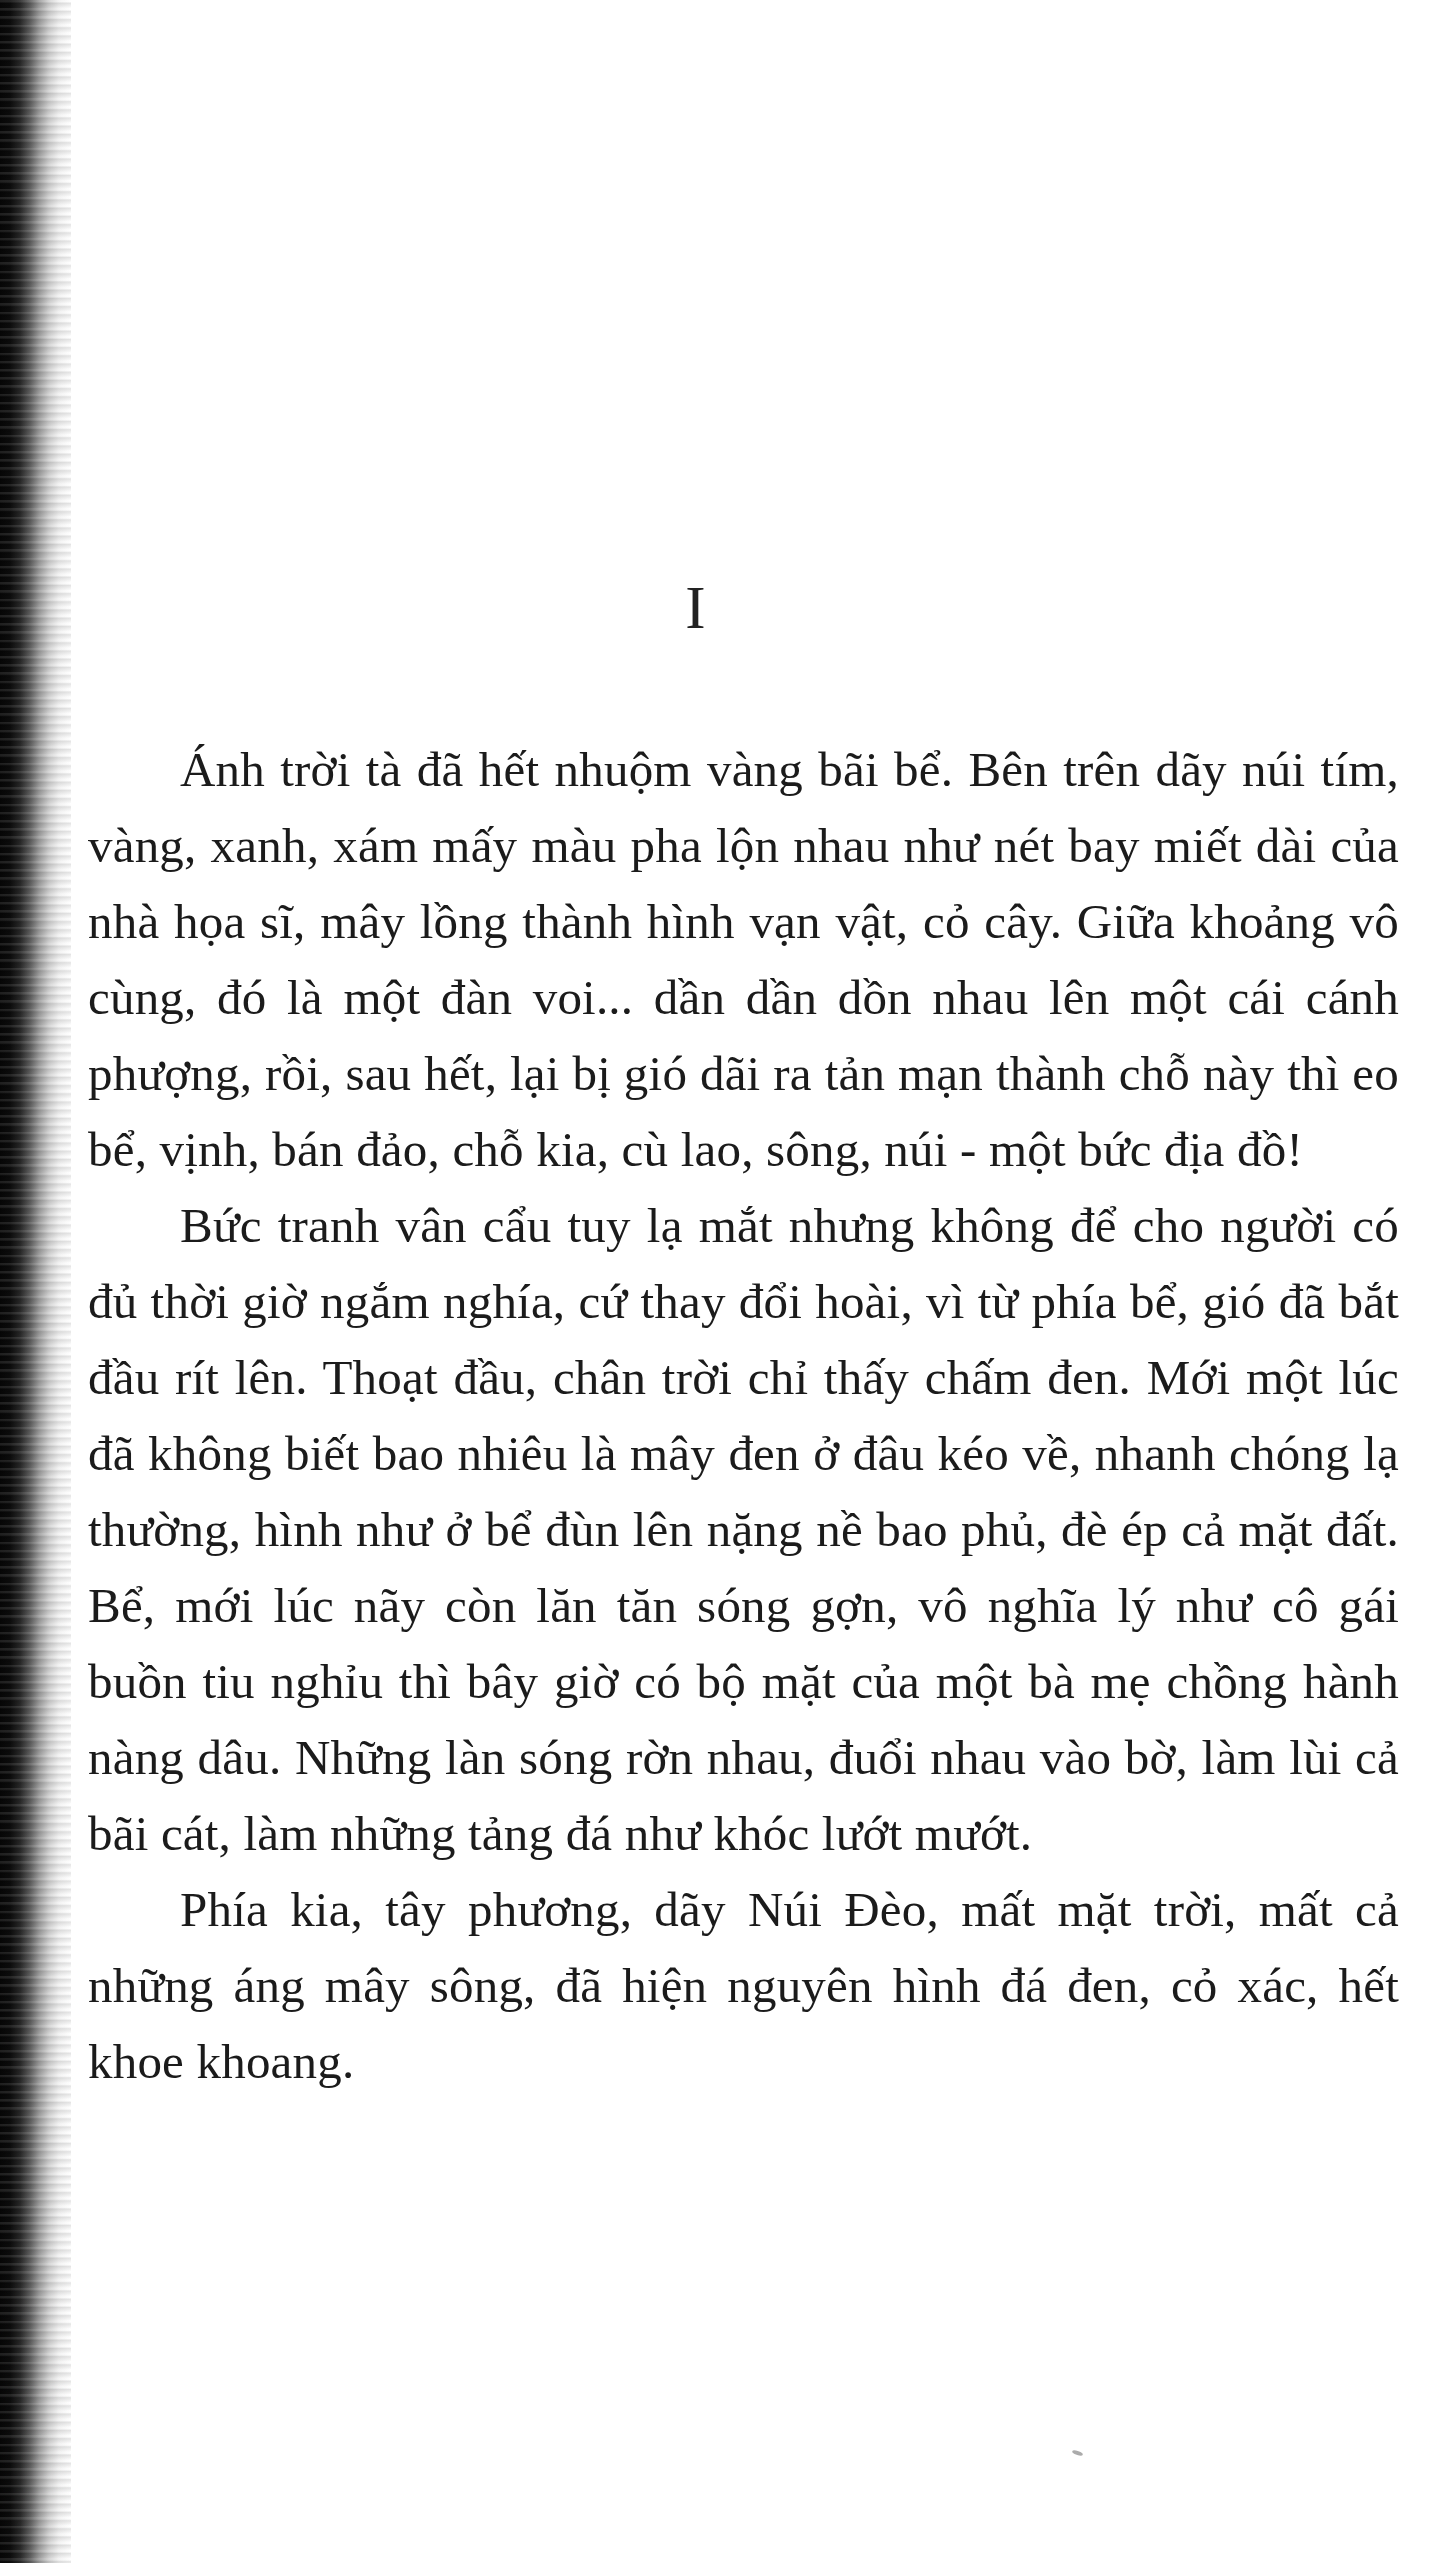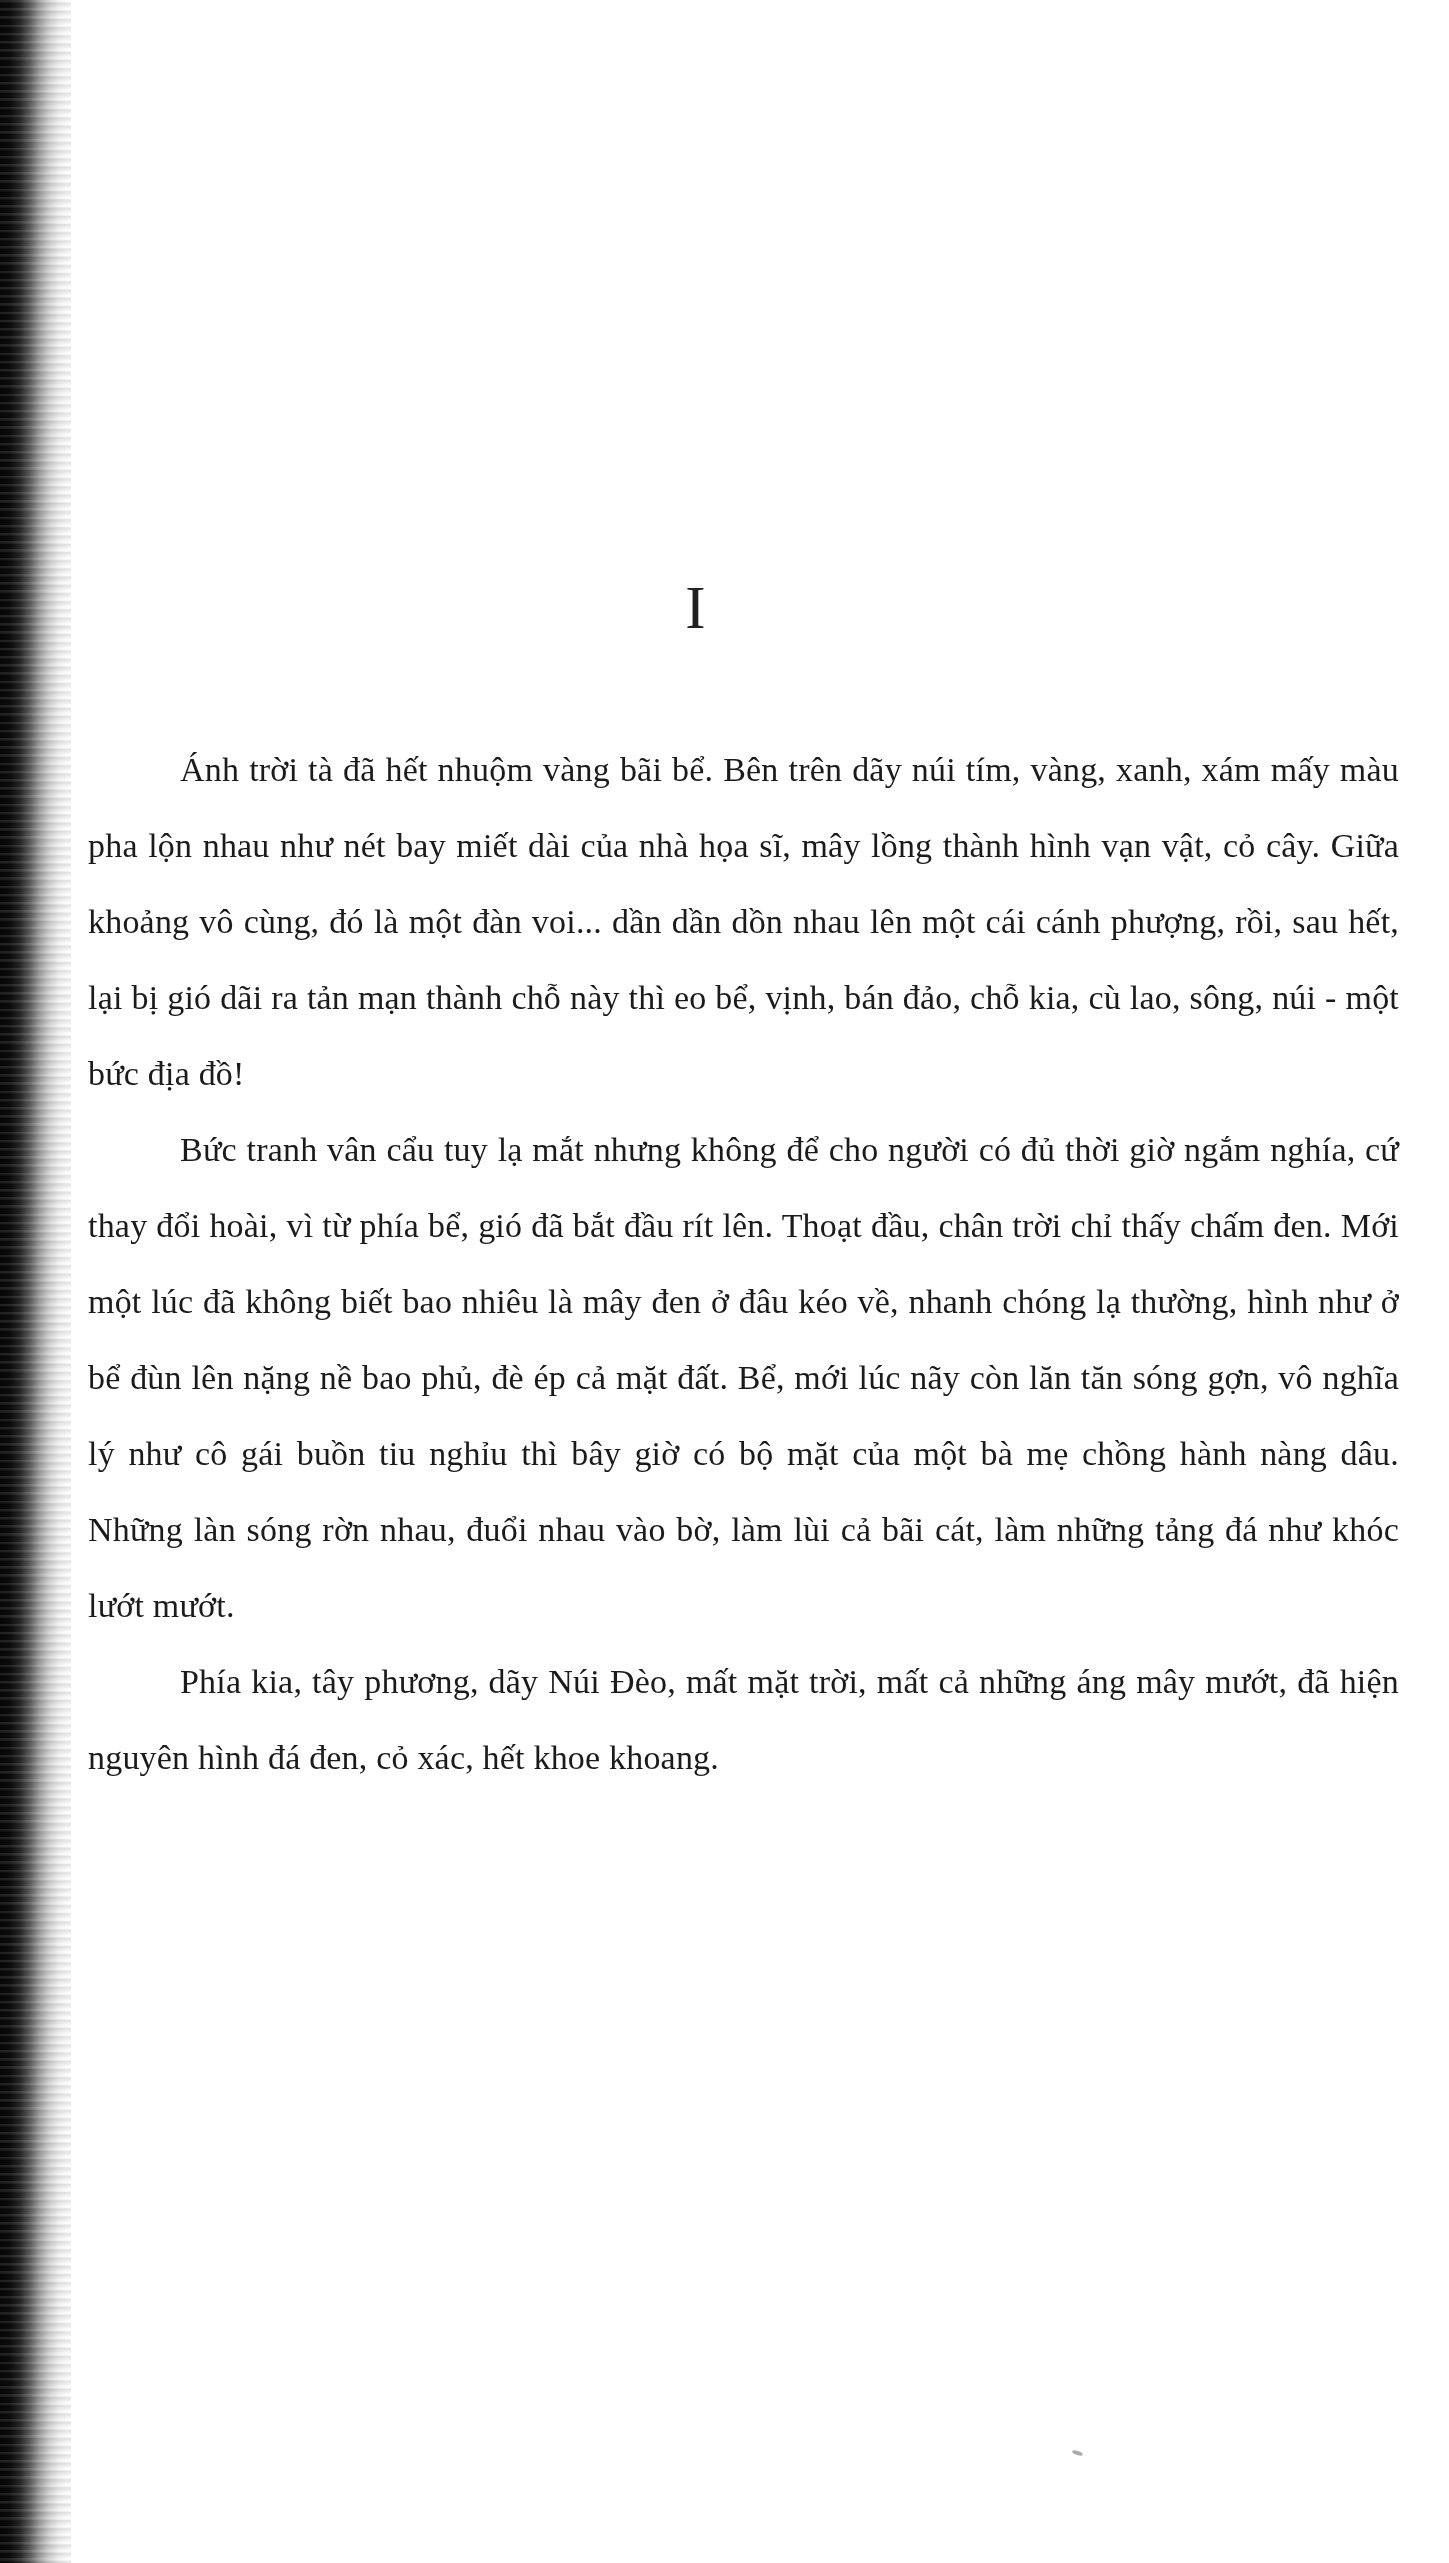--- a/index.html
+++ b/index.html
@@ -47,21 +47,21 @@
     text-align: center;
     position: relative;
     left: -48px;
     font-size: 61px;
     line-height: 69px;
     font-weight: 400;
     color: #222222;
   }
   .body-text {
     margin-top: 90px;
-    font-size: 34px;
+    font-size: 49px;
     line-height: 76px;
     text-align: justify;
     letter-spacing: 0.2px;
   }
   .body-text p {
     margin: 0;
     text-indent: 92px;
   }
   
   .artifact {
@@ -79,18 +79,18 @@
 </head>
 <body>
 
 <div class="page">
   <div class="spine"></div>
   <div class="content">
     <div class="chapter">I</div>
     <div class="body-text">
       <p>Ánh trời tà đã hết nhuộm vàng bãi bể. Bên trên dãy núi tím, vàng, xanh, xám mấy màu pha lộn nhau như nét bay miết dài của nhà họa sĩ, mây lồng thành hình vạn vật, cỏ cây. Giữa khoảng vô cùng, đó là một đàn voi... dần dần dồn nhau lên một cái cánh phượng, rồi, sau hết, lại bị gió dãi ra tản mạn thành chỗ này thì eo bể, vịnh, bán đảo, chỗ kia, cù lao, sông, núi - một bức địa đồ!</p>
       <p>Bức tranh vân cẩu tuy lạ mắt nhưng không để cho người có đủ thời giờ ngắm nghía, cứ thay đổi hoài, vì từ phía bể, gió đã bắt đầu rít lên. Thoạt đầu, chân trời chỉ thấy chấm đen. Mới một lúc đã không biết bao nhiêu là mây đen ở đâu kéo về, nhanh chóng lạ thường, hình như ở bể đùn lên nặng nề bao phủ, đè ép cả mặt đất. Bể, mới lúc nãy còn lăn tăn sóng gợn, vô nghĩa lý như cô gái buồn tiu nghỉu thì bây giờ có bộ mặt của một bà mẹ chồng hành nàng dâu. Những làn sóng rờn nhau, đuổi nhau vào bờ, làm lùi cả bãi cát, làm những tảng đá như khóc lướt mướt.</p>
-      <p>Phía kia, tây phương, dãy Núi Đèo, mất mặt trời, mất cả những áng mây mướt, đã hiện nguyên hình đá đen, cỏ xác, hết khoe khoang.</p>
+      <p>Phía kia, tây phương, dãy Núi Đèo, mất mặt trời, mất cả những áng mây sông, đã hiện nguyên hình đá đen, cỏ xác, hết khoe khoang.</p>
     </div>
   </div>
   <div class="artifact"></div>
 </div>
 
 
 </body></html>

